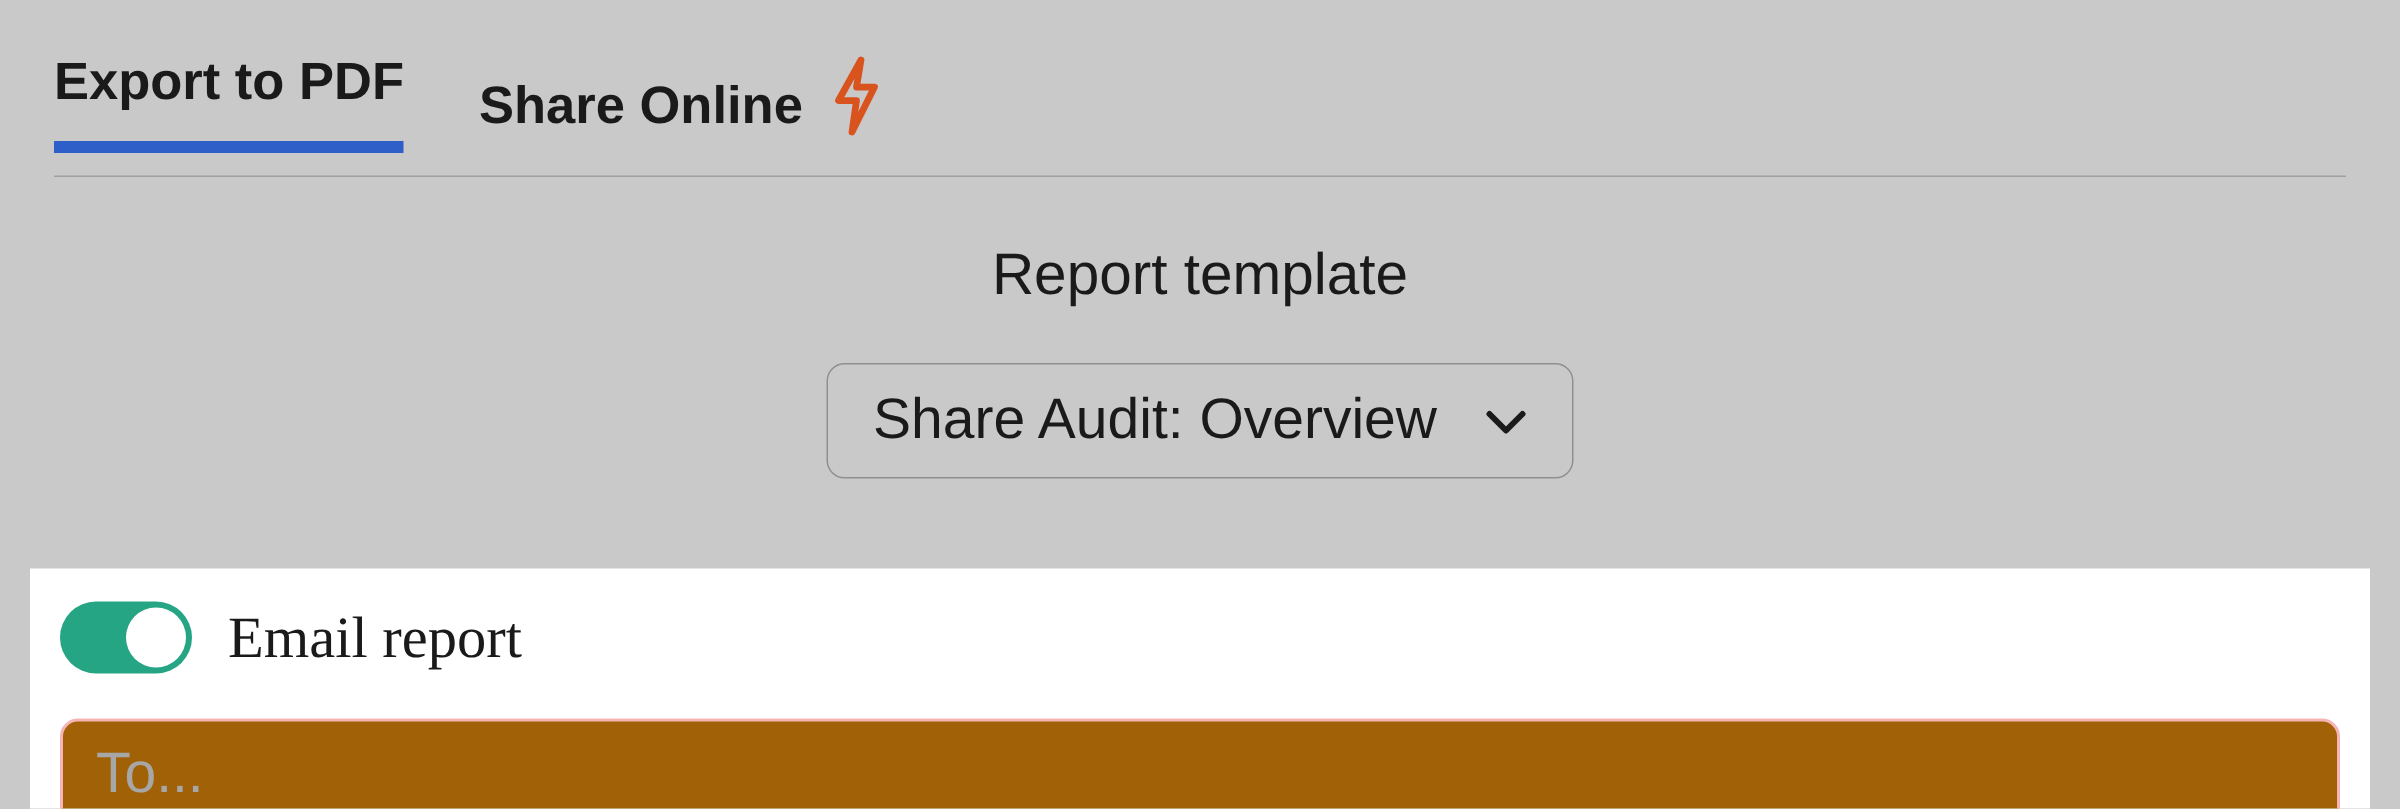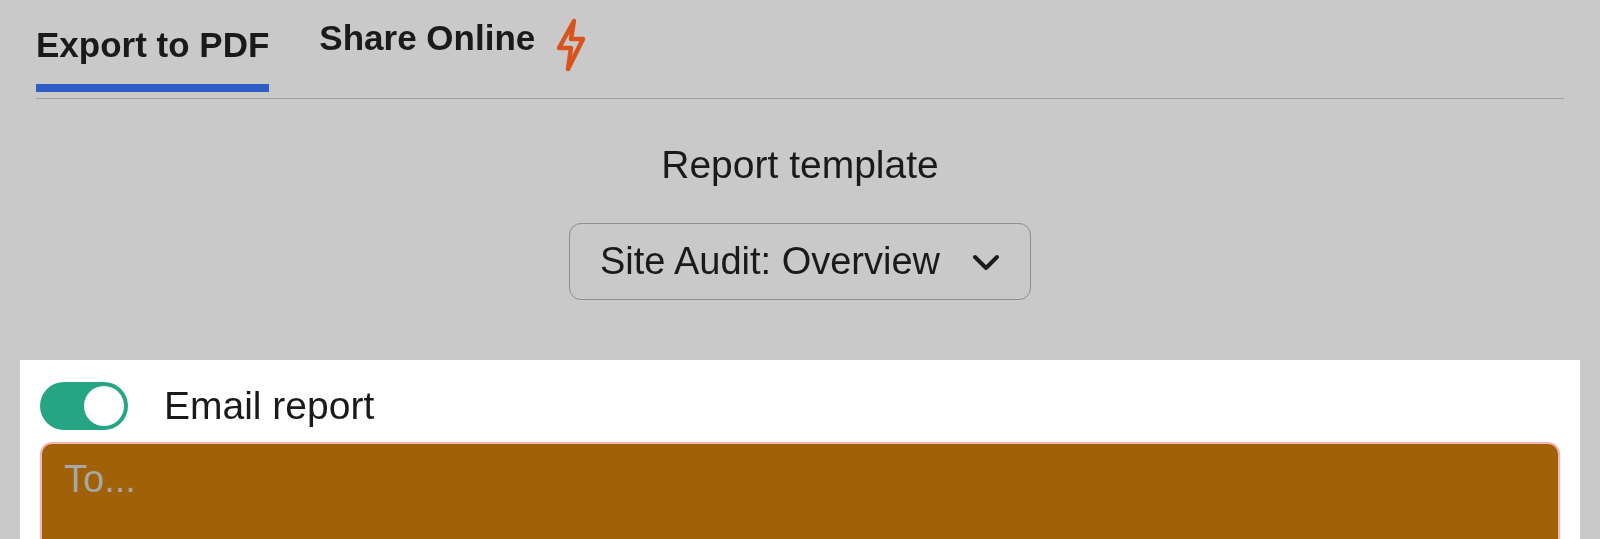--- a/index.html
+++ b/index.html
@@ -37,23 +37,24 @@
       content: "";
       position: absolute;
       left: 0;
       right: 0;
       bottom: -1px;
       height: 8px;
       background: #2e5fc9;
     }
     .share-tab-wrap {
       display: flex;
-      align-items: flex-start;
+      align-items: flex-end;
       gap: 18px;
       padding-bottom: 26px;
+      margin-top: 19px;
     }
     .share-tab-wrap .tab {
       padding-bottom: 0;
     }
     .bolt-icon {
       display: inline-flex;
       align-items: center;
     }
     .bolt-icon svg {
       width: 36px;
@@ -94,22 +95,23 @@
       height: 18px;
     }
     .lower-section {
       background: #ffffff;
       margin: 0 20px;
       padding: 22px 20px 24px 20px;
     }
     .toggle-row {
       display: flex;
       align-items: center;
-      gap: 36px;
-      margin-bottom: 12px;
+      gap: 24px;
+      margin-bottom: 30px;
+      font-family: Liberation Serif, serif;
     }
     .toggle {
       width: 88px;
       height: 48px;
       background: #25a584;
       border-radius: 26px;
       position: relative;
       cursor: pointer;
     }
     .toggle-knob {
@@ -160,21 +162,21 @@
         <svg viewBox="0 0 24 36" fill="none" xmlns="http://www.w3.org/2000/svg">
           <path d="M14 2 L4 20 L12 20 L10 34 L20 14 L12 14 Z" stroke="#d9531e" stroke-width="3" stroke-linejoin="round" fill="none"></path>
         </svg>
       </span>
     </div>
   </div>
 
   <div class="template-row">
     <div class="template-label">Report template</div>
     <div class="template-select">
-      <span class="template-select-value">Site Audit: Overview</span>
+      <span class="template-select-value">Share Audit: Overview</span>
       <span class="chevron-icon">
         <svg viewBox="0 0 28 18" xmlns="http://www.w3.org/2000/svg">
           <path d="M3 4 L14 15 L25 4" stroke="#1a1a1a" stroke-width="4" fill="none" stroke-linecap="round" stroke-linejoin="round"></path>
         </svg>
       </span>
     </div>
   </div>
 </div>
 
 <div class="lower-section">

